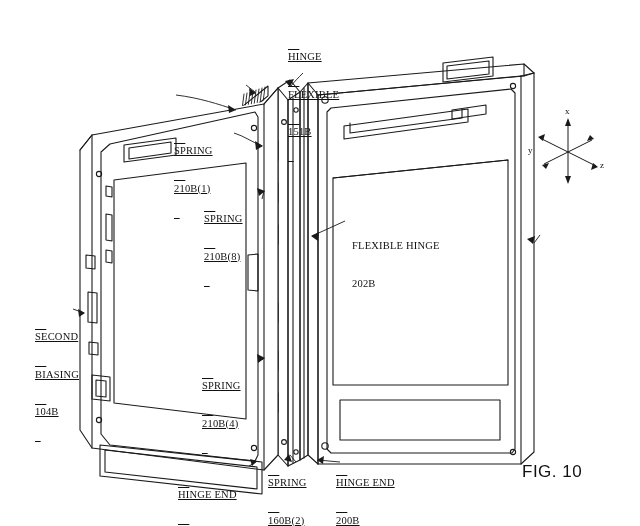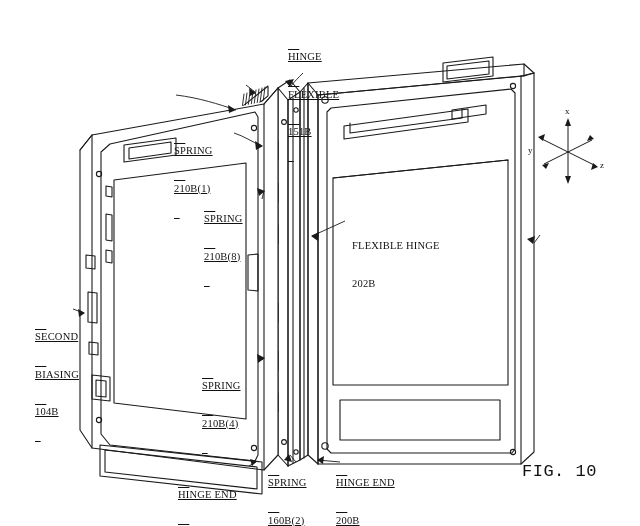--- a/index.html
+++ b/index.html
@@ -28,21 +28,21 @@
     font-size: 10.5px;
     line-height: 12.5px;
     color: #111111;
     letter-spacing: 0.2px;
     white-space: pre;
   }
   .lbl-c { text-align: left; text-decoration: underline; }
   .lbl-l { text-align: left; }
   .fig-num {
     position: absolute;
-    font-family: Liberation Mono, monospace;
+    font-family: Liberation Sans, sans-serif;
     font-size: 17px;
     color: #111111;
     letter-spacing: 0.5px;
   }
   .axis-lbl {
     position: absolute;
     font-family: "Liberation Serif", serif;
     font-size: 9px;
     color: #111111;
   }

